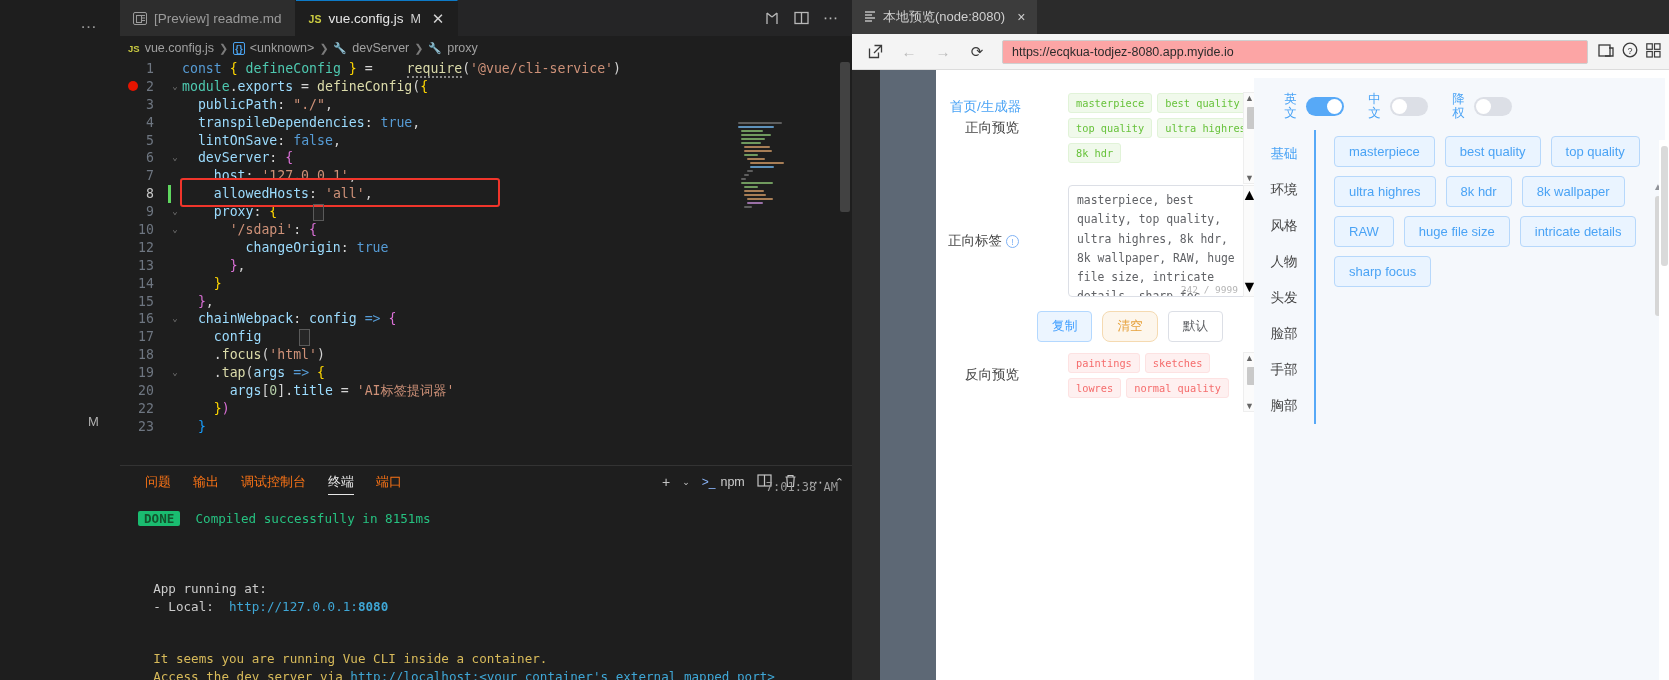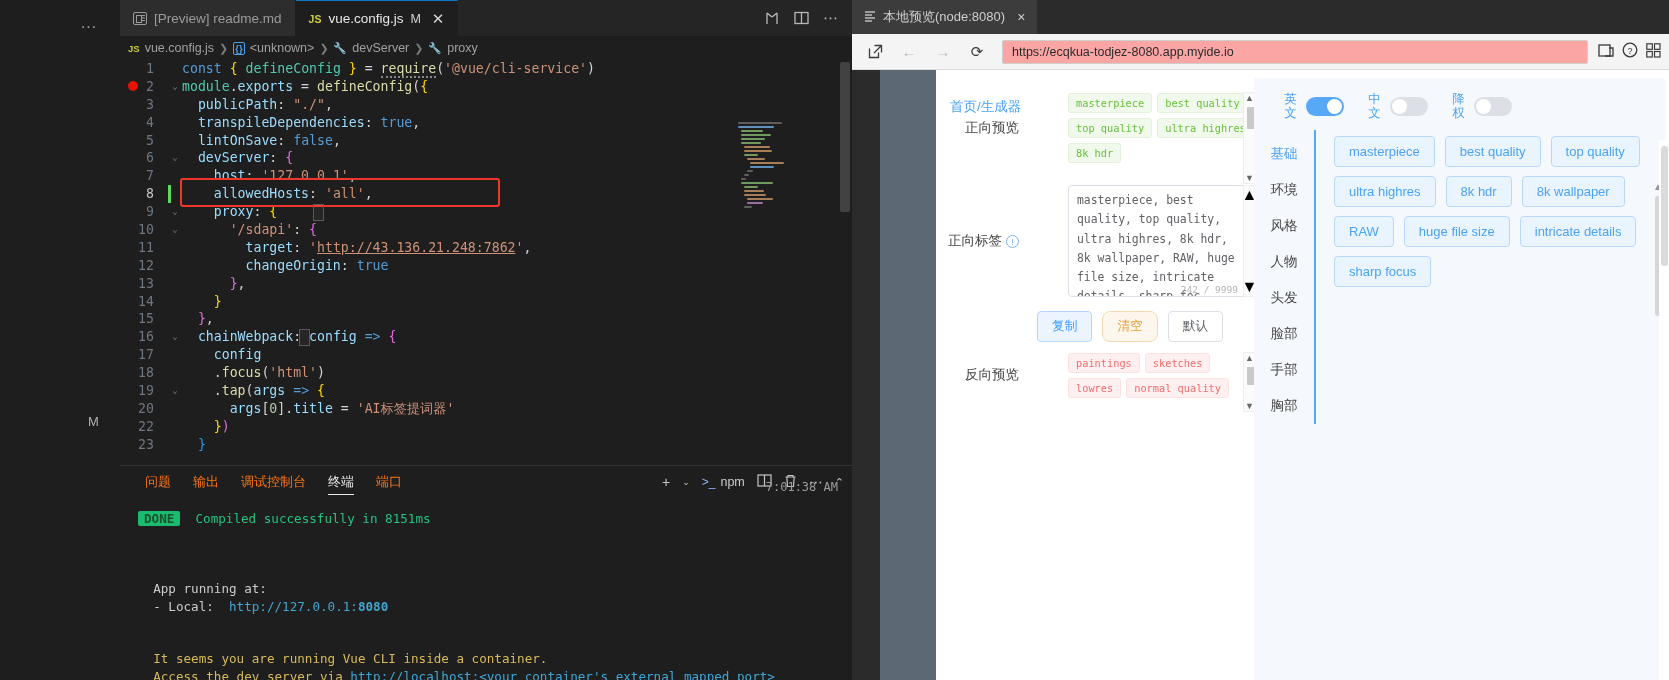--- a/index.html
+++ b/index.html
@@ -50,21 +50,21 @@
   .kw2  { color:#c586c0; }
   .prop { color:#9cdcfe; }
   .str  { color:#ce9178; }
   .fn   { color:#dcdcaa; }
   .br1  { color:#ffd700; }
   .br2  { color:#da70d6; }
   .br3  { color:#179fff; }
   .num  { color:#b5cea8; }
   .cyan { color:#4ec9b0; }
   .underline-link { text-decoration: underline; text-decoration-color:#ce9178; }
-  .squiggle { border-bottom:2px dotted #888; }
+  .squiggle { border-bottom:2px dotted #888;margin-left:26px; }
 
   .bp-dot { position:absolute; left:8px; width:10px; height:10px; border-radius:50%; background:#e51400; }
   .cursor-line { position:absolute; left:48px; width:3px; height:17.9px; background:#5fd75f; }
   .red-box { position:absolute; border:2.5px solid #f0352b; border-radius:3px; pointer-events:none; }
   .sel-box { position:absolute; border:1px solid #5a5a5a; background:rgba(255,255,255,0.04); }
 
   .minimap { position:absolute; right:52px; top:62px; width:62px; height:88px; opacity:.85; }
   .mm-line { position:absolute; height:1.6px; border-radius:1px; }
 
   .editor-scrollbar { position:absolute; right:0; top:60px; width:14px; bottom:215px; background:#1e1e1e; }
@@ -235,21 +235,20 @@
         <div class="ln-row"><span class="ln-no">6</span><span class="fold">⌄</span><span class="ln-txt">  <span class="prop">devServer</span>: <span class="br2">{</span></span></div>
 
         <div class="ln-row"><span class="ln-no">7</span><span class="fold"></span><span class="ln-txt">    <span class="prop">host</span>: <span class="str">'127.0.0.1'</span>,</span></div>
 
         <div class="ln-row"><span class="ln-no cur">8</span><span class="fold"></span><span class="ln-txt">    <span class="prop">allowedHosts</span>: <span class="str">'all'</span>,</span></div>
 
         <div class="ln-row"><span class="ln-no">9</span><span class="fold">⌄</span><span class="ln-txt">    <span class="prop">proxy</span>: <span class="br1">{</span></span></div>
 
         <div class="ln-row"><span class="ln-no">10</span><span class="fold">⌄</span><span class="ln-txt">      <span class="str">'/sdapi'</span>: <span class="br2">{</span></span></div>
 
-        <div class="ln-row"><span class="ln-no">11</span><span class="fold"></span><span class="ln-txt">        <span class="prop">target</span>: <span class="str">'<span class="underline-link">http://43.136.21.248:7862</span>'</span>,</span></div>
 
         <div class="ln-row"><span class="ln-no">12</span><span class="fold"></span><span class="ln-txt">        <span class="prop">changeOrigin</span>: <span class="kw">true</span></span></div>
 
         <div class="ln-row"><span class="ln-no">13</span><span class="fold"></span><span class="ln-txt">      <span class="br2">}</span>,</span></div>
 
         <div class="ln-row"><span class="ln-no">14</span><span class="fold"></span><span class="ln-txt">    <span class="br1">}</span></span></div>
 
         <div class="ln-row"><span class="ln-no">15</span><span class="fold"></span><span class="ln-txt">  <span class="br2">}</span>,</span></div>
 
         <div class="ln-row"><span class="ln-no">16</span><span class="fold">⌄</span><span class="ln-txt">  <span class="prop">chainWebpack</span>: <span class="prop">config</span> <span class="kw">=&gt;</span> <span class="br2">{</span></span></div>

